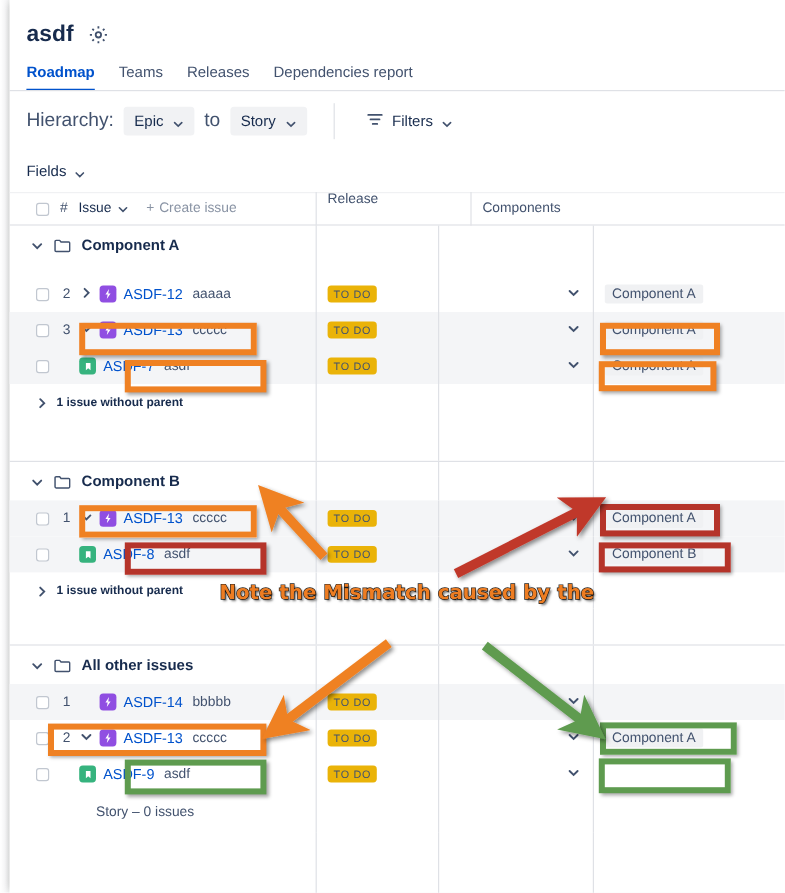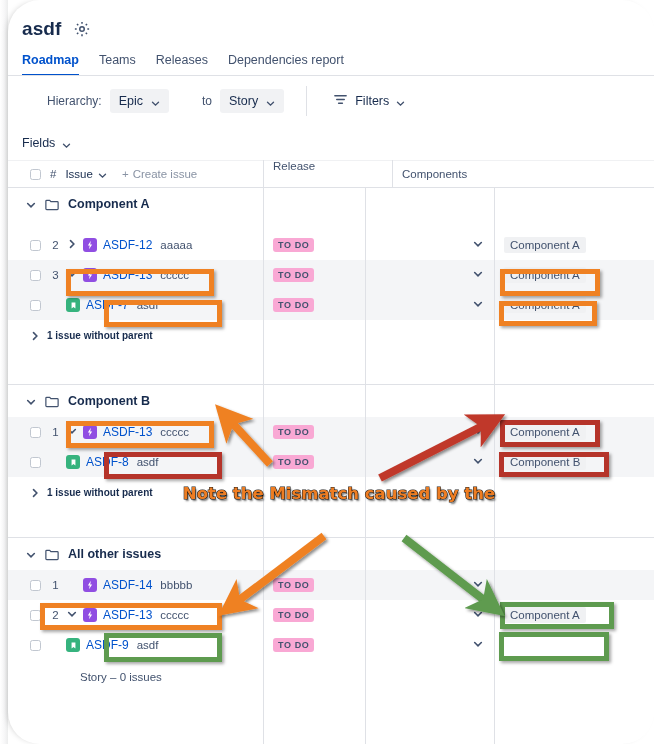--- a/index.html
+++ b/index.html
@@ -12,21 +12,20 @@
     color:#172b4d;
     overflow:hidden;
     position:relative;
   }
 
   
   #app {
     position:absolute; left:8px; top:0; right:0; bottom:0;
     background:#ffffff;
     box-shadow:-3px 0 6px -3px rgba(0,0,0,.22);
-    border-radius:32px;
   }
   #leftgutter{
     position:absolute; left:0; top:0; width:8px; height:744px;
     background:linear-gradient(to right,#ffffff 0%,#f7f7f8 55%,#eceded 100%);
   }
 
   
   .hdr-row { display:flex; align-items:center; gap:12px; padding:18px 0 0 14px; }
   .proj-title { font-size:19px; font-weight:600; letter-spacing:.1px; color:#172b4d; }
   .gear { width:18px; height:18px; display:inline-block; color:#42526e; }
@@ -36,21 +35,21 @@
     font-size:12.5px; color:#42526e; padding-bottom:9px; cursor:pointer;
     white-space:nowrap; font-weight:500;
   }
   .tab.active { color:#0052cc; font-weight:700; box-shadow:inset 0 -2px 0 0 #0052cc; }
   .tabs-underline {
     position:absolute; left:0; right:0; bottom:0; height:1px; background:#dfe1e6;
   }
 
   
   .toolbar { display:flex; align-items:center; padding:10px 0 10px 14px; gap:8px; }
-  .tb-label { font-size:12px; color:#42526e;margin-left:25px; }
+  .tb-label { font-size:16px; color:#42526e; }
   .pill {
     background:#f1f2f4; border-radius:3px; padding:5px 9px;
     display:flex; align-items:center; gap:8px; cursor:pointer;
     font-size:12.5px; color:#172b4d; font-weight:500;
   }
   .chev { display:inline-block; width:9px; height:9px; color:#42526e; }
   .vdiv { width:1px; height:30px; background:#dfe1e6; margin:0 12px 0 14px; }
   .filters-btn { display:flex; align-items:center; gap:7px; cursor:pointer; font-size:12.5px; color:#172b4d; padding:4px 6px;}
 
   
@@ -104,21 +103,21 @@
   .spacer-row .cell-comp{flex:1;}
 
   .num { font-size:11.5px; color:#42526e; width:11px; text-align:center; flex:0 0 auto;}
   .twisty { width:10px; font-size:10px; color:#42526e; text-align:center; flex:0 0 auto; cursor:pointer;}
   .type-icon { width:14px; height:14px; border-radius:3px; display:inline-flex; align-items:center; justify-content:center; flex:0 0 auto;}
   .type-epic { background:#904ee2; }
   .type-story{ background:#36b37e; }
   .key { color:#0052cc; font-size:12px; white-space:nowrap; }
   .summary { color:#42526e; font-size:11.5px; white-space:nowrap; }
   .badge-todo {
-    background:#f9a8d4; color:#42526e; font-size:9px; font-weight:700;
+    background:#eab308; color:#42526e; font-size:9px; font-weight:400;
     letter-spacing:.6px; padding:2px 5px; border-radius:3px;
   }
   .rel-chev { color:#5e6c84; font-size:10px; }
   .comp-lozenge { background:#f0f1f3; color:#42526e; font-size:11.5px; padding:2px 6px; border-radius:2px; white-space:nowrap;}
 
   .subrow { height:30px; display:flex; }
   .subrow .cell-issue { width:256px; display:flex; align-items:center; padding-left:22px; border-right:1px solid #dfe1e6; gap:7px;}
   .subrow .cell-status{ width:102px; border-right:1px solid #dfe1e6;}
   .subrow .cell-release{width:129px; border-right:1px solid #dfe1e6;}
   .subrow .cell-comp{flex:1;}

